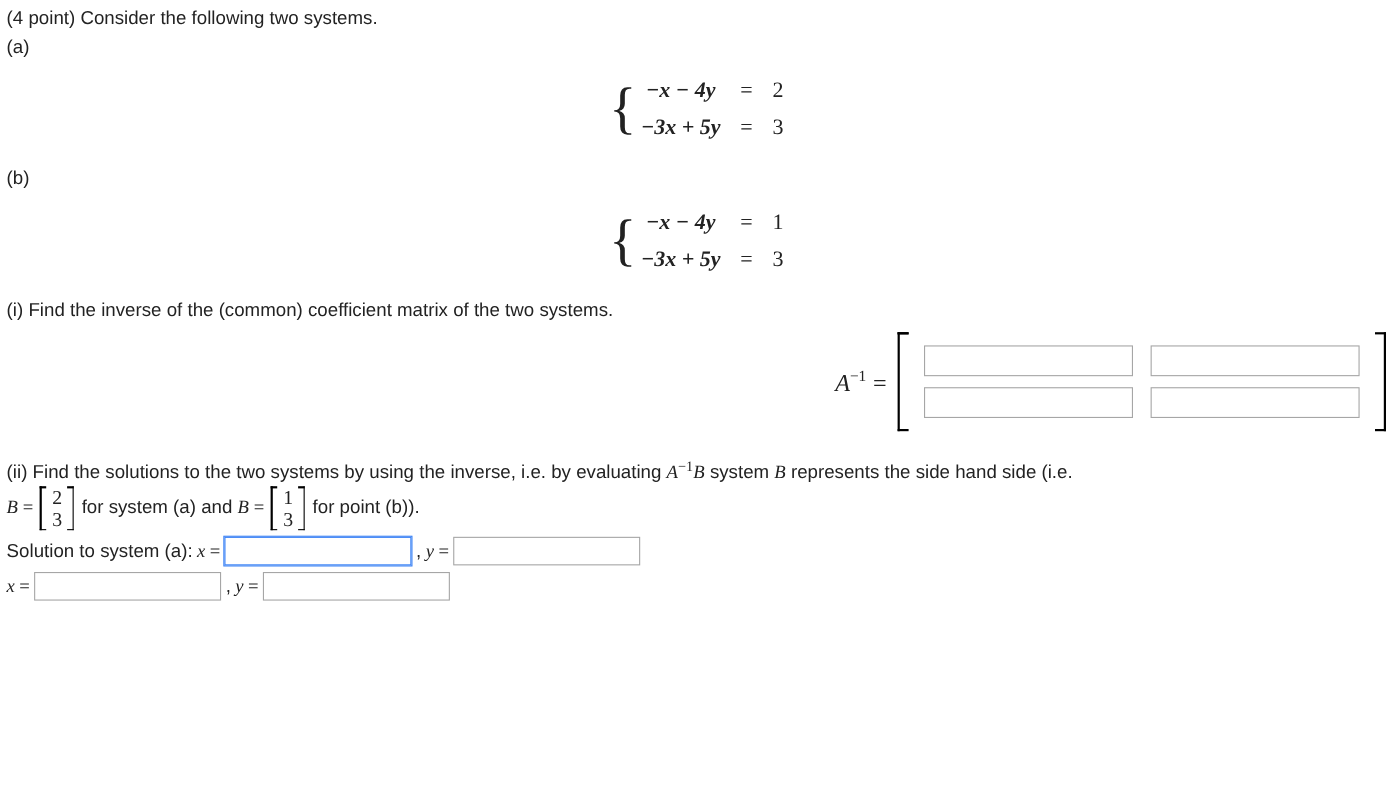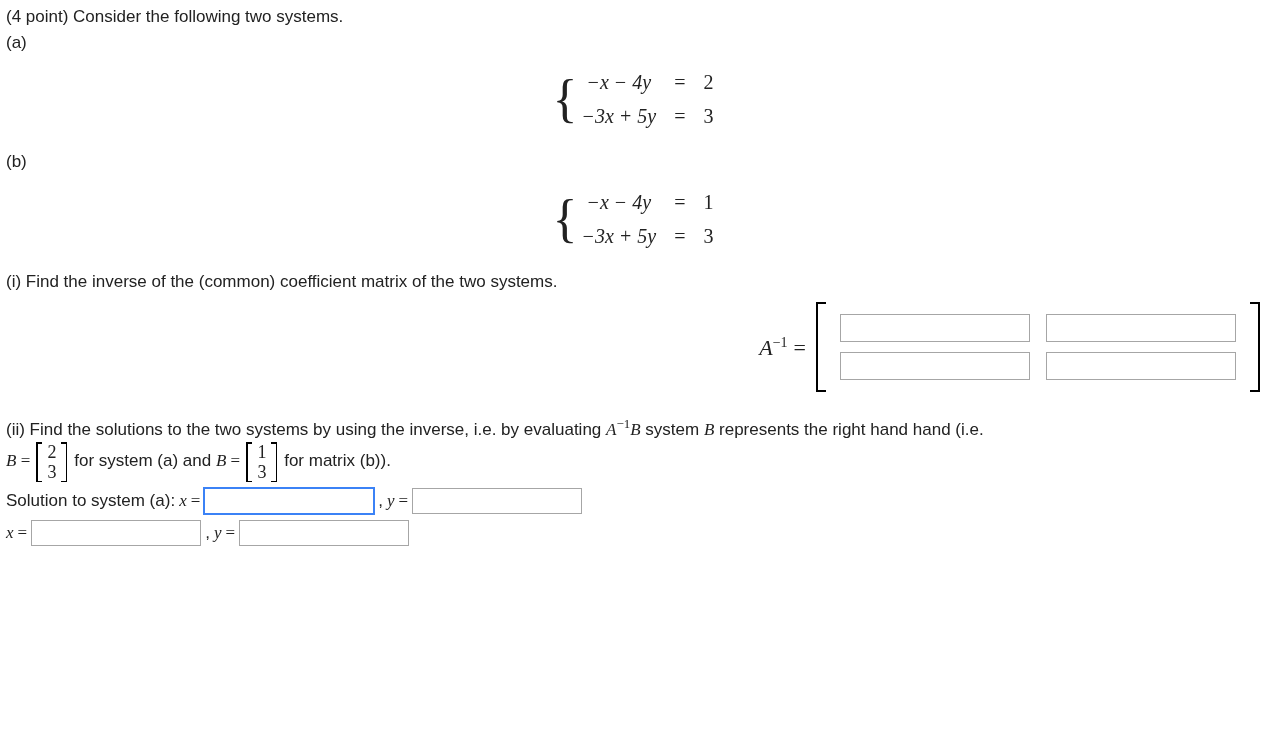--- a/index.html
+++ b/index.html
@@ -33,21 +33,21 @@
     margin-right: 4px;
   }
   .sys-grid {
     display: grid;
     grid-template-columns: auto auto auto;
     column-gap: 18px;
     row-gap: 4px;
     font-family: "Times New Roman", Times, serif;
     font-size: 20px;
   }
-  .sys-grid .lhs { font-style: italic; }
+  .sys-grid .lhs { font-style: italic; font-weight: bold; }
   .sys-grid .eq, .sys-grid .rhs { font-style: normal; }
 
   .inv-row {
     display:flex;
     align-items:center;
     justify-content:flex-end;
     margin-top:8px;
     gap:10px;
   }
   .Ainv-label {
@@ -181,21 +181,21 @@
       <input type="text" style="">
     </span>
     <span class="rbr">
         <span class="cap-top"></span>
         <span class="cap-bot"></span>
       </span>
   </span>
 </div>
 
 <div style="margin-top:22px">
-  <span>(ii) Find the solutions to the two systems by using the inverse, i.e. by evaluating </span><span class="math">A</span><sup class="mathn" style="font-size:13px">−1</sup><span class="math">B</span><span> system </span><span class="math">B</span><span> represents the right hand hand (i.e. </span>
+  <span>(ii) Find the solutions to the two systems by using the inverse, i.e. by evaluating </span><span class="math">A</span><sup class="mathn" style="font-size:13px">−1</sup><span class="math">B</span><span> system </span><span class="math">B</span><span> represents the side hand side (i.e. </span>
   <br>
   <span class="math">B</span><span class="mathn"> = </span>
   <span class="smallmat">
     <span class="sbr l">
         <span class="t"></span>
         <span class="b"></span>
       </span>
     <span class="sm-col">
         <span>2</span>
         <span>3</span>
@@ -213,21 +213,21 @@
       </span>
     <span class="sm-col">
         <span>1</span>
         <span>3</span>
       </span>
     <span class="sbr r">
         <span class="t"></span>
         <span class="b"></span>
       </span>
   </span>
-  <span> for matrix (b)).</span>
+  <span> for point (b)).</span>
 </div>
 
 <div class="sol-line">
   <span>Solution to system (a): </span>
   <span class="math">x</span>
     <span class="mathn"> =</span>
   <input type="text" class="ans-input focused" style="">
   <span>, </span>
   <span class="math">y</span>
     <span class="mathn"> =</span>

